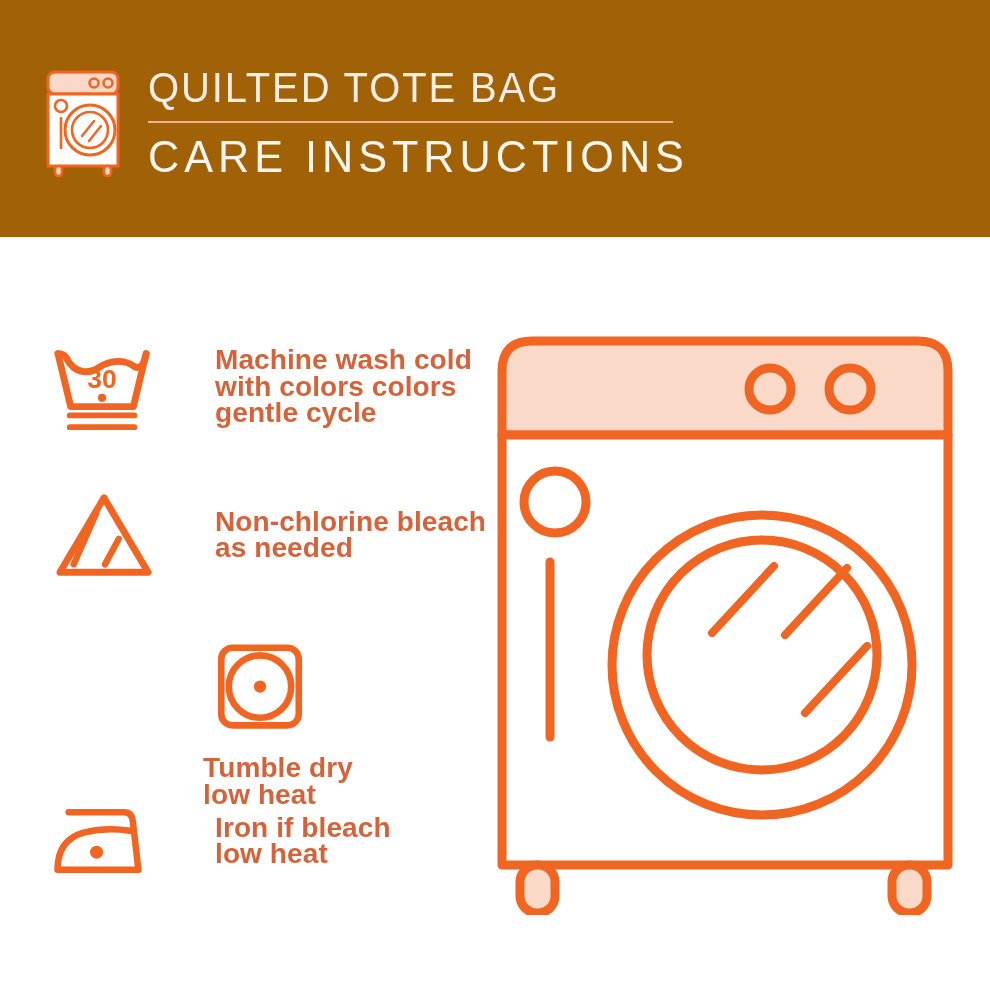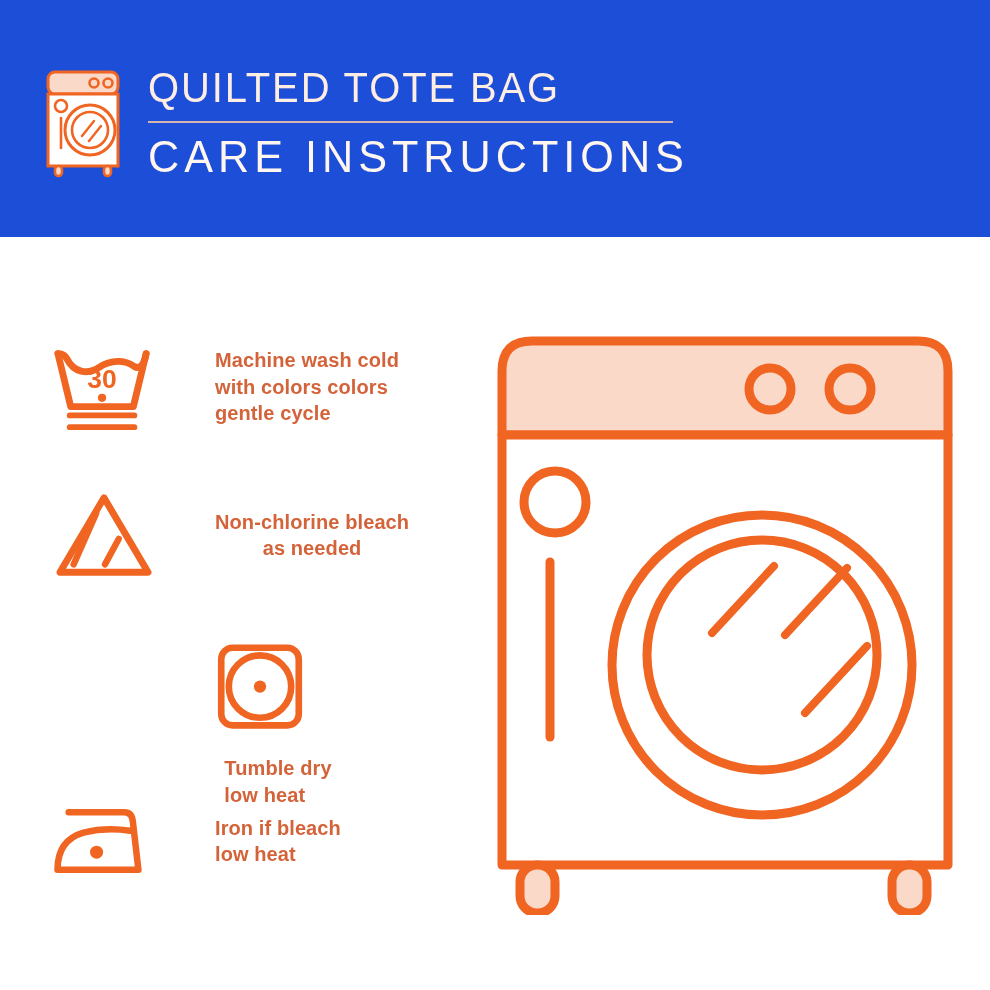--- a/index.html
+++ b/index.html
@@ -14,21 +14,21 @@
     overflow: hidden;
     position: relative;
   }
 
   
   .header {
     position: absolute;
     left: 0; top: 0;
     width: 990px;
     height: 237px;
-    background: #1d4ed8;
+    background: #a16207;
     box-sizing: border-box;
   }
   .header-inner {
     position: absolute;
     left: 42px;
     top: 60px;
     display: flex;
     align-items: flex-start;
   }
   .header-logo {
@@ -84,37 +84,37 @@
   }
   .care-row {
     position: absolute;
     left: 45px;
     display: flex;
     align-items: center;
     width: 430px;
     gap: 16px;
   }
   .care-row.r0 { top: 98px; }
-  .care-row.r1 { top: 246px; text-align: center; }
+  .care-row.r1 { top: 246px; }
   .care-row.r2 { top: 398px; flex-direction: column; }
   .care-row.r3 { top: 552px; }
 
   .care-icon {
     width: 118px;
     height: 104px;
     flex: 0 0 auto;
     display: flex;
     align-items: center;
     justify-content: center;
   }
   .care-text {
     margin-left: 36px;
     color: #D4633A;
     font-family: "Liberation Sans", sans-serif;
-    font-size: 20px;
+    font-size: 28px;
     font-weight: 600;
     line-height: 26.5px;
     letter-spacing: 0.1px;
   }
   .care-text div { white-space: nowrap; }
 
   
   .washer {
     position: absolute;
     left: 480px;

